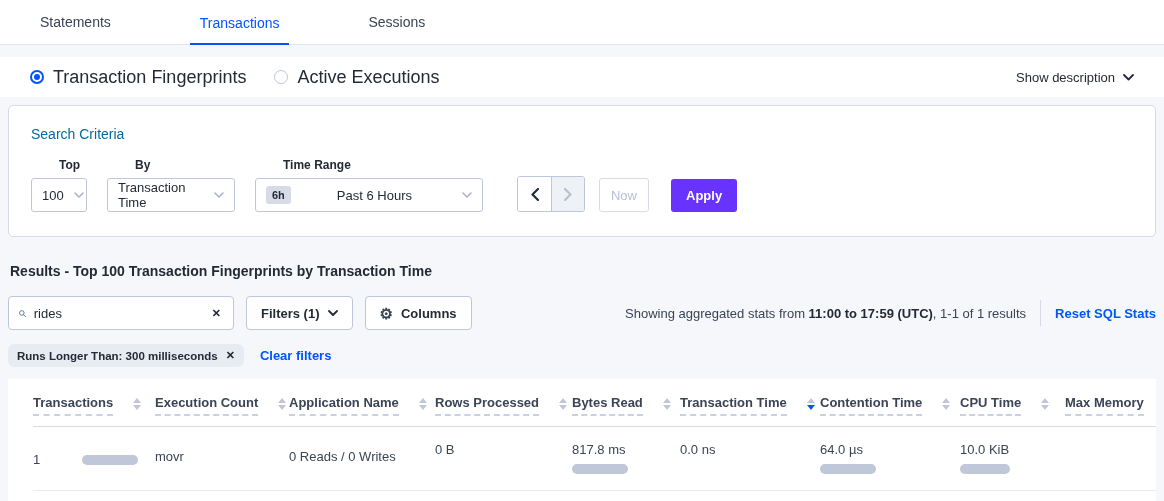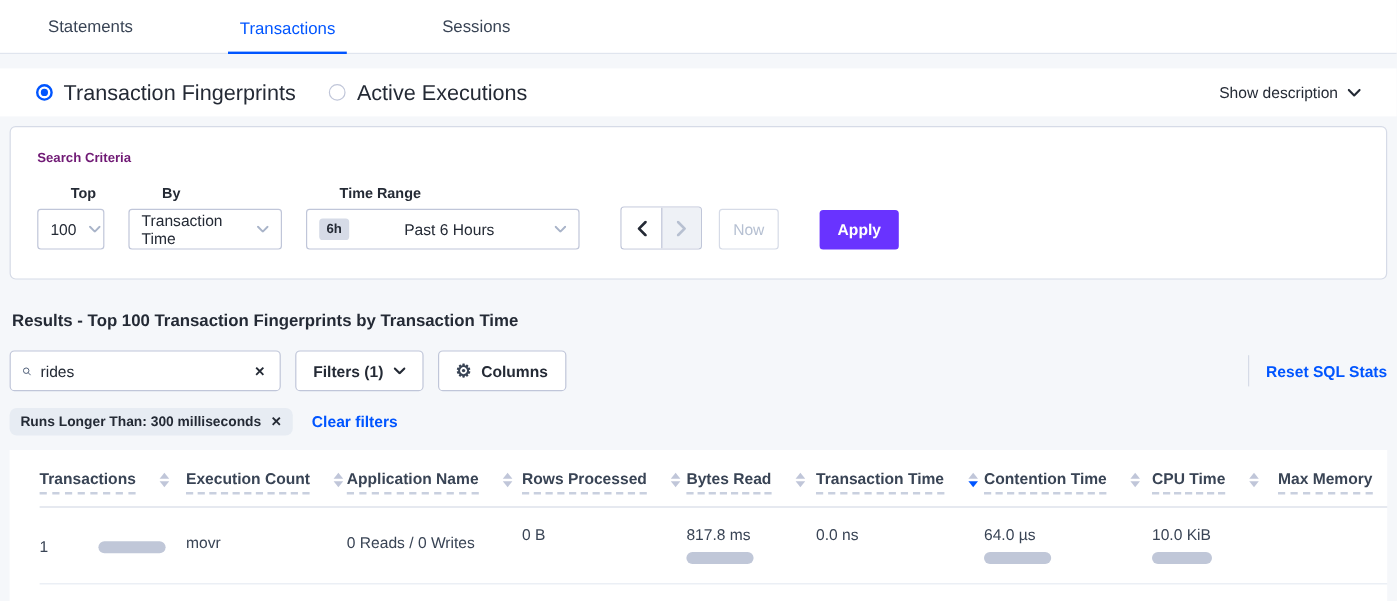--- a/index.html
+++ b/index.html
@@ -32,21 +32,21 @@
   }
   .radio-circle .dot { width:6px; height:6px; border-radius:50%; background:#0055ff; }
   .radio-circle.off { border:1.5px solid #c0c6d9; }
   .radio-label { font-size:18px; color:#242a35; }
   .show-desc { margin-left:auto; display:flex; align-items:center; gap:8px; font-size:13px; color:#242a35; cursor:pointer; }
   
   .search-card {
     background:#fff; margin:8px; border:1px solid #d6dbe7; border-radius:5px;
     padding:20px 22px 24px 22px;
   }
-  .search-card h3 { font-size:11px; font-weight:bold; color:#701a75; }
+  .search-card h3 { font-size:14px; font-weight:normal; color:#0369a1; }
   .criteria-row { display:flex; align-items:flex-end; margin-top:16px; }
   .field { margin-right:20px; }
   .field-label { font-size:12px; font-weight:bold; color:#242a35; margin-bottom:6px;margin-left:28px; }
   .select {
     height:34px; border:1px solid #c0c6d9; border-radius:3px; background:#fff;
     display:flex; align-items:center; padding:0 10px; font-size:13px; color:#242a35;
     cursor:pointer;
   }
   .select .chev { margin-left:auto; padding-left:10px; display:flex; }
   .sel-top { width:56px; }
@@ -61,21 +61,21 @@
     width:33px; height:34px; display:flex; align-items:center; justify-content:center;
     background:#fff; cursor:pointer;
   }
   .arrow-btn.disabled { background:#eef1f6; cursor:default; }
   .arrow-btn + .arrow-btn { border-left:1px solid #c0c6d9; }
   .now-btn {
     margin-left:14px; width:50px; height:34px; border:1px solid #d6dbe7; border-radius:3px;
     background:#fff; color:#b6c0d2; font-size:13px; display:flex; align-items:center; justify-content:center;
   }
   .apply-btn {
-    margin-left:34px; height:33px; padding:0 15px; background:#6933ff; border:none; border-radius:3px;
+    margin-left:22px; height:33px; padding:0 15px; background:#6933ff; border:none; border-radius:3px;
     color:#fff; font-size:13px; font-weight:bold; display:flex; align-items:center; cursor:pointer;
   }
   
   .results-title { margin:26px 0 0 10px; font-size:14px; font-weight:bold; color:#242a35; }
   .toolbar { display:flex; align-items:center; margin:17px 8px 0 8px; }
   .search-box {
     width:226px; height:34px; background:#fff; border:1px solid #c0c6d9; border-radius:4px;
     display:flex; align-items:center; padding:0 10px;
   }
   .search-box input {
@@ -222,20 +222,21 @@
     <span>Filters (1)</span>
     <svg width="10" height="6" viewBox="0 0 10 6">
         <polyline points="1,1 5,5 9,1" fill="none" stroke="#242a35" stroke-width="1.8" stroke-linecap="round" stroke-linejoin="round"></polyline>
       </svg>
   </div>
   <div class="tool-btn">
     <span class="gear">⚙</span>
     <span>Columns</span>
   </div>
   <div class="stats-area">
+    <span class="stats-text"><span>Showing aggregated stats from </span><b>11:00 to 17:59 (UTC)</b><span>, 1-1 of 1 results</span></span>
     <span class="vdivider"></span>
     <span class="reset-link">Reset SQL Stats</span>
   </div>
 </div>
 
 <div class="chips-row">
   <div class="chip">
     <span>Runs Longer Than: 300 milliseconds</span>
     <span class="chip-x">✕</span>
   </div>

